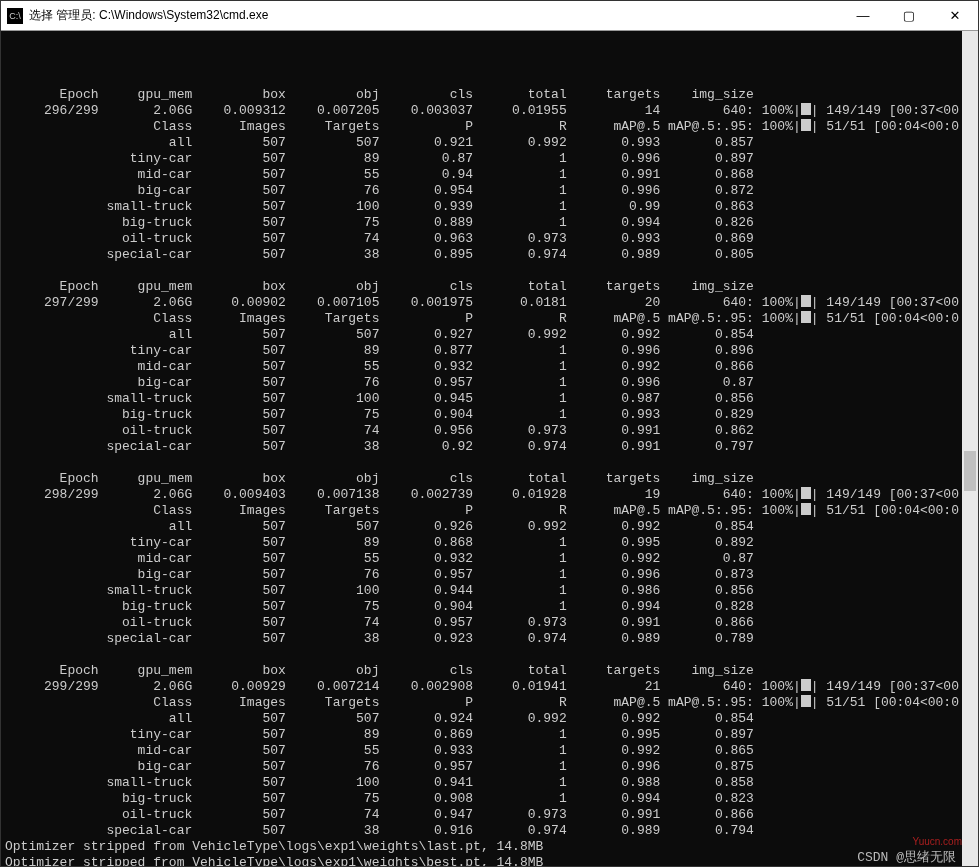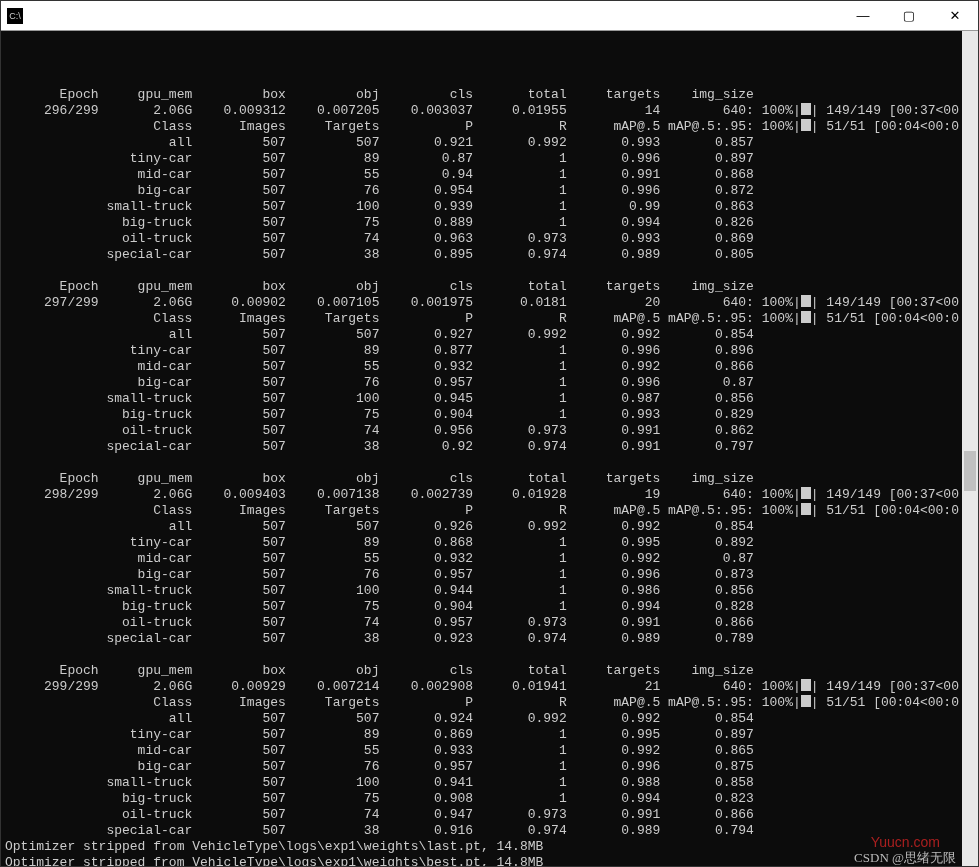--- a/index.html
+++ b/index.html
@@ -61,39 +61,40 @@
     background: #e8e8e8;
   }
   .scroll .thumb {
     position: absolute;
     left: 2px; right: 2px;
     top: 420px; height: 40px;
     background: #c0c0c0;
   }
   .watermark1 {
     position: absolute;
-    bottom: 18px; right: 38px;
+    bottom: 18px; right: 16px;
     color: #aa1f1f;
-    font-size: 14px;
+    font-size: 10px;
     font-family: "Microsoft YaHei", sans-serif;
   }
   .watermark2 {
     position: absolute;
     bottom: 2px; right: 22px;
     color: #bbb;
     font-size: 13px;
-    font-family: Liberation Serif, serif;
+    font-family: Liberation Mono, monospace;
   }
   .blk { display: inline-block; width: 10px; height: 12px; background: #ccc; vertical-align: -1px; }
 </style>
 </head>
 <body>
 
 <div class="titlebar">
   <span class="icon">C:\</span>
+  <span class="title">选择 管理员: C:\Windows\System32\cmd.exe</span>
   <span class="spacer"></span>
   <span class="winbtn">—</span>
   <span class="winbtn">▢</span>
   <span class="winbtn close">✕</span>
 </div>
 
 <div class="terminal">
   <div id="out">
        Epoch     gpu_mem         box         obj         cls       total     targets    img_size
      296/299       2.06G    0.009312    0.007205    0.003037     0.01955          14        640: 100%|<span class="blk"></span>| 149/149 [00:37&lt;00:00,  3.94it

